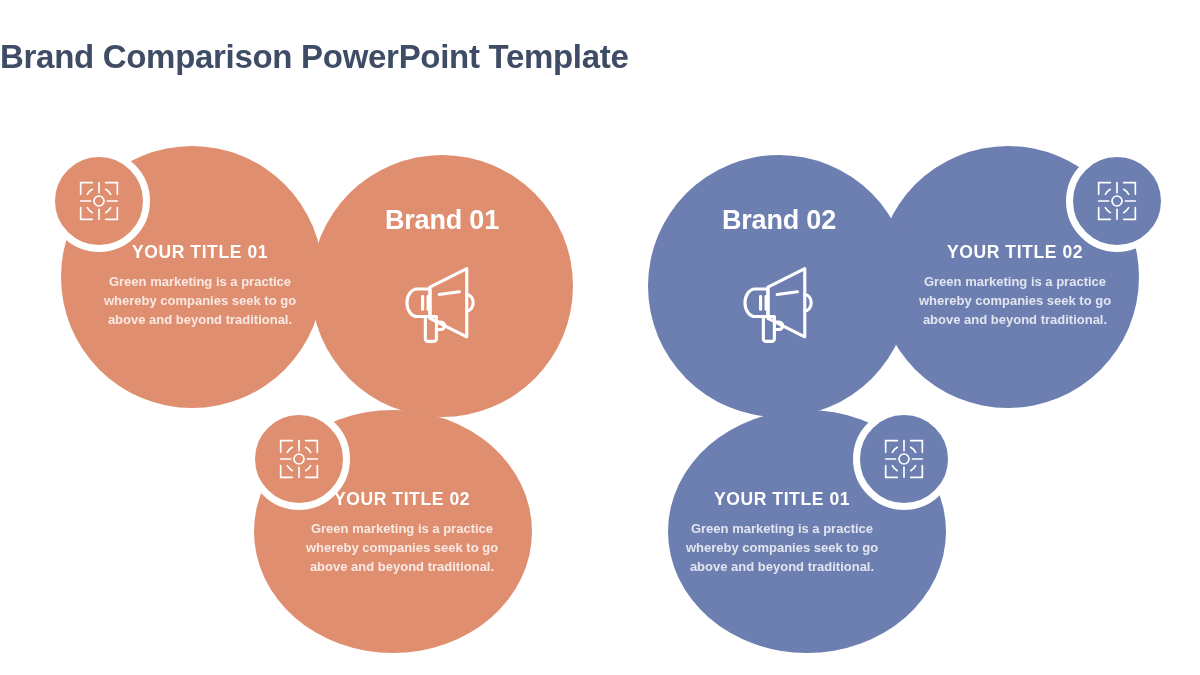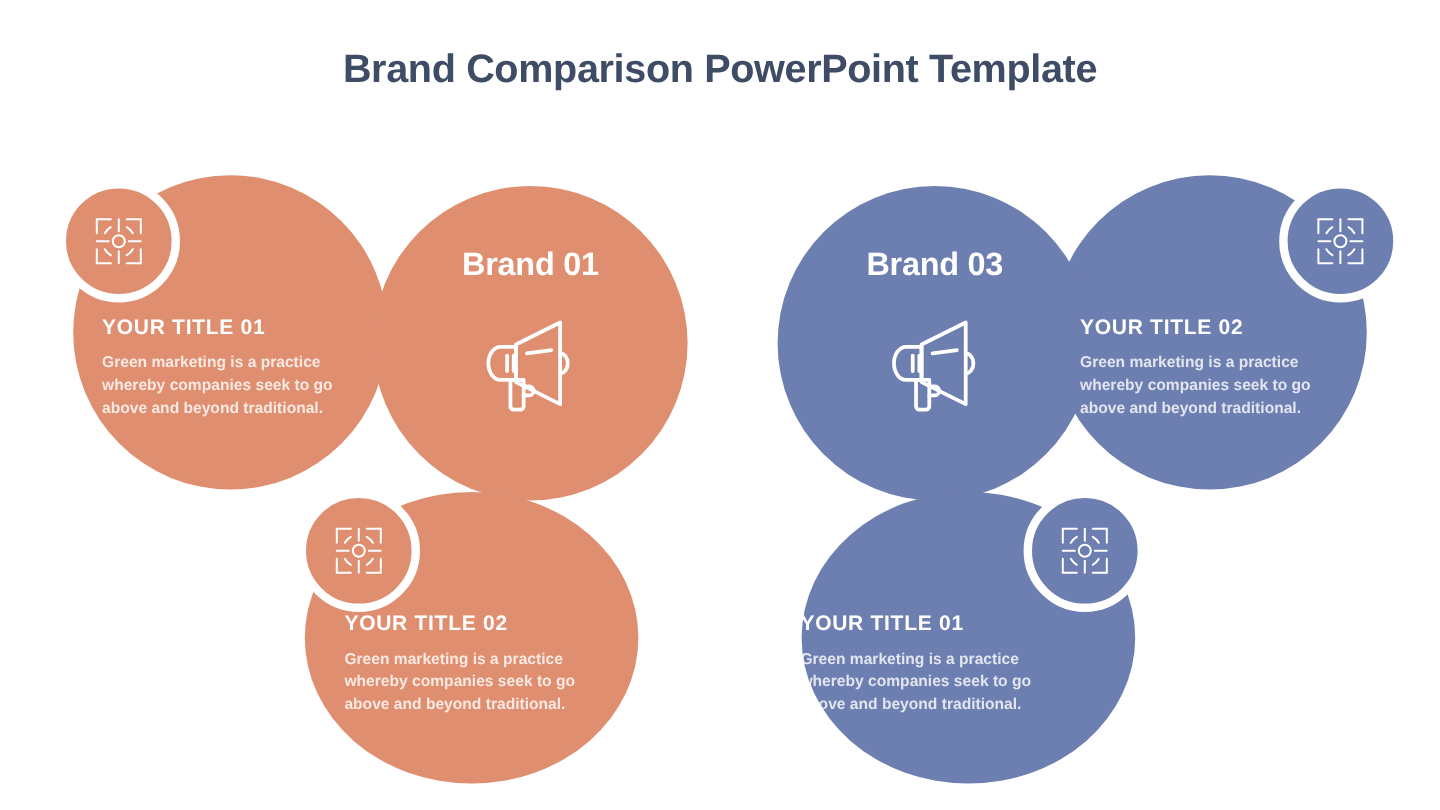--- a/index.html
+++ b/index.html
@@ -20,21 +20,21 @@
     inset: 0;
     background: #ffffff;
   }
 
   
   .slide-title {
     position: absolute;
     top: 38px;
     left: 0;
     width: 1200px;
-    text-align: center;
+    text-align: left;
     font-size: 33px;
     font-weight: bold;
     letter-spacing: -0.3px;
     color: #3e4d65;
     font-family: "Liberation Sans", sans-serif;
   }
 
   
   .cluster {
     position: absolute;
@@ -93,21 +93,21 @@
   .cluster-left .bubble-a { left: 48px;  top: 134px; }
   .cluster-left .bubble-b { left: 248px; top: 392px; }
   .cluster-right .bubble-a { left: 466px; top: 134px; }
   .cluster-right .bubble-b { left: 253px; top: 392px; }
 
   
   .text-block {
     position: absolute;
     z-index: 5;
     width: 230px;
-    margin-top: 20px;
+    text-align: center;
   }
   .blk-title {
     font-size: 17.5px;
     font-weight: bold;
     letter-spacing: 0.6px;
     color: #ffffff;
     margin-bottom: 9px;
     white-space: nowrap;
   }
   .blk-body {
@@ -226,21 +226,21 @@
       <div class="blk-body">Green marketing is a practice whereby companies seek to go above and beyond traditional.</div>
     </div>
   </div>
 
   <div class="cluster cluster-right">
 
     <div class="big-circle c-side fill-blue"></div>
     <div class="big-circle c-brand fill-blue"></div>
     <div class="big-circle c-bottom fill-blue"></div>
 
-    <div class="brand-label">Brand 03</div>
+    <div class="brand-label">Brand 02</div>
 
     <svg class="megaphone" viewBox="0 0 100 100">
       <g fill="none" stroke="#ffffff" stroke-width="3.4" stroke-linecap="round" stroke-linejoin="round">
         <path d="M24 38 h14 v30 H24 a11 15 0 0 1 0 -30 z"></path>
         <path d="M38 36 L78 16 v74 L38 70 z"></path>
         <path d="M78 44 a7 9 0 0 1 0 18"></path>
         <line x1="30" y1="46" x2="30" y2="60"></line>
         <line x1="36" y1="46" x2="36" y2="60"></line>
         <line x1="48" y1="44" x2="70" y2="41"></line>
         <path d="M33 68 h12 v24 a3 3 0 0 1 -3 3 h-6 a3 3 0 0 1 -3 -3 z"></path>

